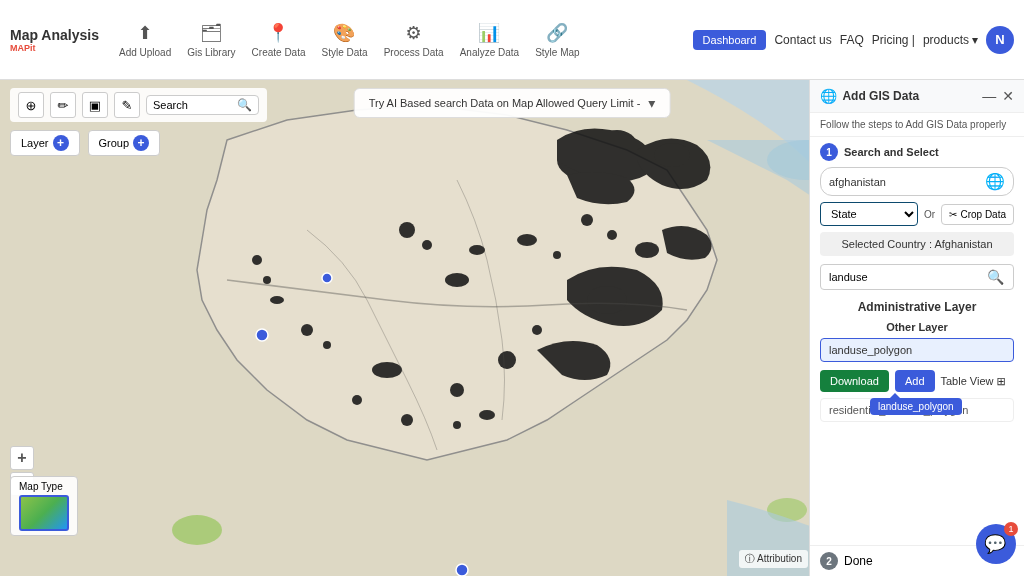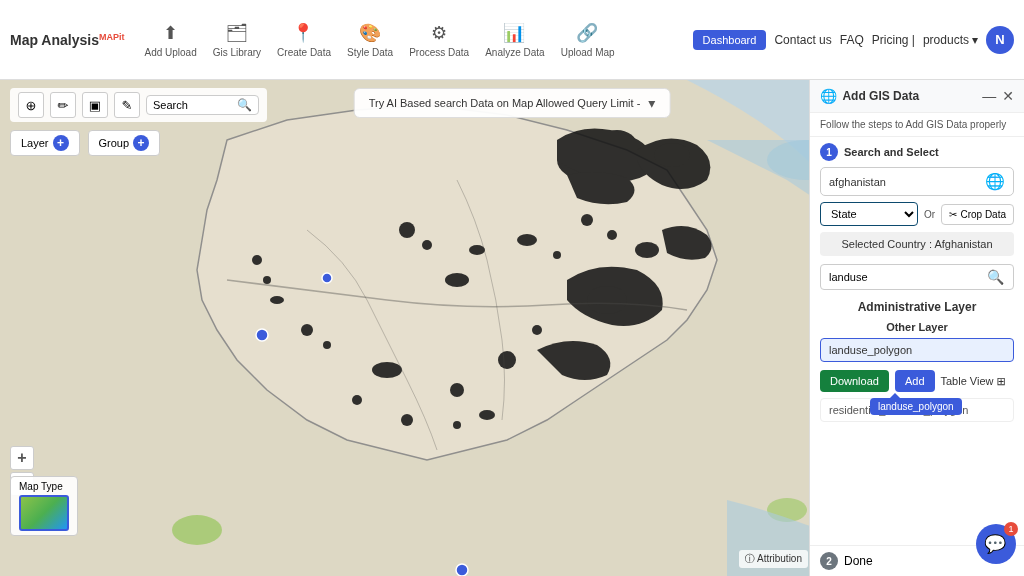--- a/index.html
+++ b/index.html
@@ -11,21 +11,21 @@
       background: #fff;
       border-bottom: 1px solid #ddd;
       display: flex;
       align-items: center;
       padding: 0 10px;
       position: relative;
       z-index: 100;
     }
     #logo-area {
       display: flex;
-      flex-direction: row;
+      flex-direction: column;
       margin-right: 20px;
     }
     #logo-title { font-size: 14px; font-weight: bold; color: #333; }
     #logo-sub { font-size: 9px; color: #e74c3c; font-weight: bold; }
     #toolbar {
       display: flex;
       align-items: center;
       gap: 16px;
       flex: 1;
     }
@@ -257,21 +257,21 @@
       background: #3b5bdb;
       border-radius: 50%;
       color: #fff;
       display: flex; align-items: center; justify-content: center;
       font-size: 10px; font-weight: bold;
     }
 
     #search-input-wrap {
       margin: 0 10px 6px 10px;
       border: 1px solid #ccc;
-      border-radius: 5px;
+      border-radius: 12px;
       display: flex; align-items: center;
       padding: 4px 8px;
       gap: 4px;
     }
     #search-input-wrap input {
       border: none; outline: none; font-size: 11px; flex: 1;
       color: #333;
     }
     .globe-btn { font-size: 16px; color: #3b5bdb; cursor: pointer; }
 
@@ -502,21 +502,21 @@
       <div class="toolbar-item">
       <span class="t-icon">⚙</span>
       <span>Process Data</span>
     </div>
       <div class="toolbar-item">
       <span class="t-icon">📊</span>
       <span>Analyze Data</span>
     </div>
       <div class="toolbar-item">
       <span class="t-icon">🔗</span>
-      <span>Upload Map</span>
+      <span>Style Map</span>
     </div>
     </div>
   <div id="right-nav">
     <a class="dashboard-btn">Dashboard</a>
     <a>Contact us</a>
     <a>FAQ</a>
     <a>Pricing |</a>
     <span class="products-wrap">
       <span>products</span>
       <span>▾</span>

